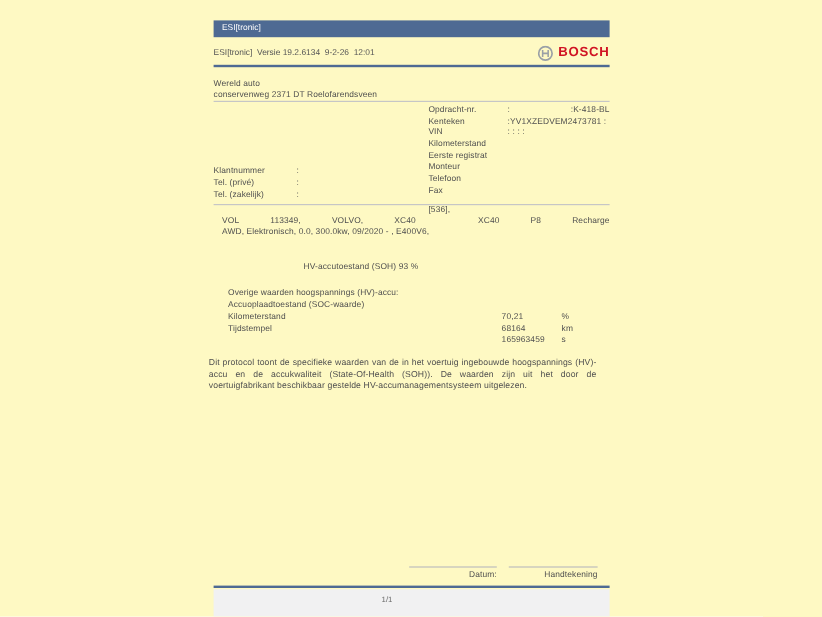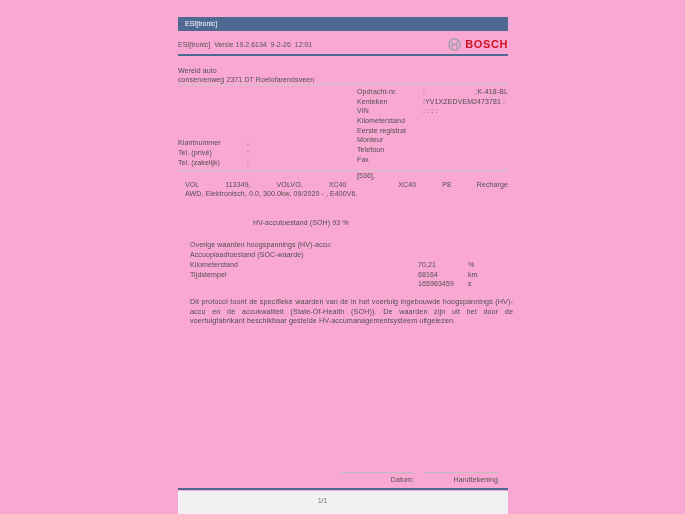--- a/index.html
+++ b/index.html
@@ -1,17 +1,17 @@
 <!DOCTYPE html>
 <html><head>
 <meta charset="utf-8">
 <style>
   html,body{margin:0;padding:0;background:#ffffff;}
   .stage{
-    position:relative;width:685px;height:514px;background:#f9a8d4;
+    position:relative;width:685px;height:514px;background:#fef9c3;
     font-family:"Liberation Sans",sans-serif;color:#4f4f4f;overflow:hidden;
   }
   .abs{position:absolute;}
   .t7{font-size:7px;line-height:9.6px;letter-spacing:.1px;}
   .pre{white-space:pre;}
 
   
   .titlebar{
     left:178px;top:17px;width:330px;height:14px;background:#4e6a93;
     color:#ffffff;font-size:7px;line-height:14px;padding-left:7px;box-sizing:border-box;
@@ -54,21 +54,21 @@
   
   .battery{left:190px;top:240px;width:318px;}
   .bat-title{height:9.8px;}
   .bat-row{display:flex;height:9.9px;}
   .bat-label{width:228px;flex:none;}
   .bat-val{width:50px;flex:none;}
   .bat-unit{flex:1;}
 
   
   .para{
-    left:190px;top:297px;width:323px;font-size:7.2px;line-height:9.6px;
+    left:174px;top:297px;width:323px;font-size:7.2px;line-height:9.6px;
     text-align:justify;letter-spacing:.1px;
   }
 
   
   .sig-box{top:472px;border-top:1px solid #bdbdbd;text-align:right;padding-top:2px;box-sizing:border-box;}
   .sig-date{left:341px;width:73px;}
   .sig-sign{left:424px;width:74px;}
 
   .rule-blue-bottom{top:488px;}
   .footer{

